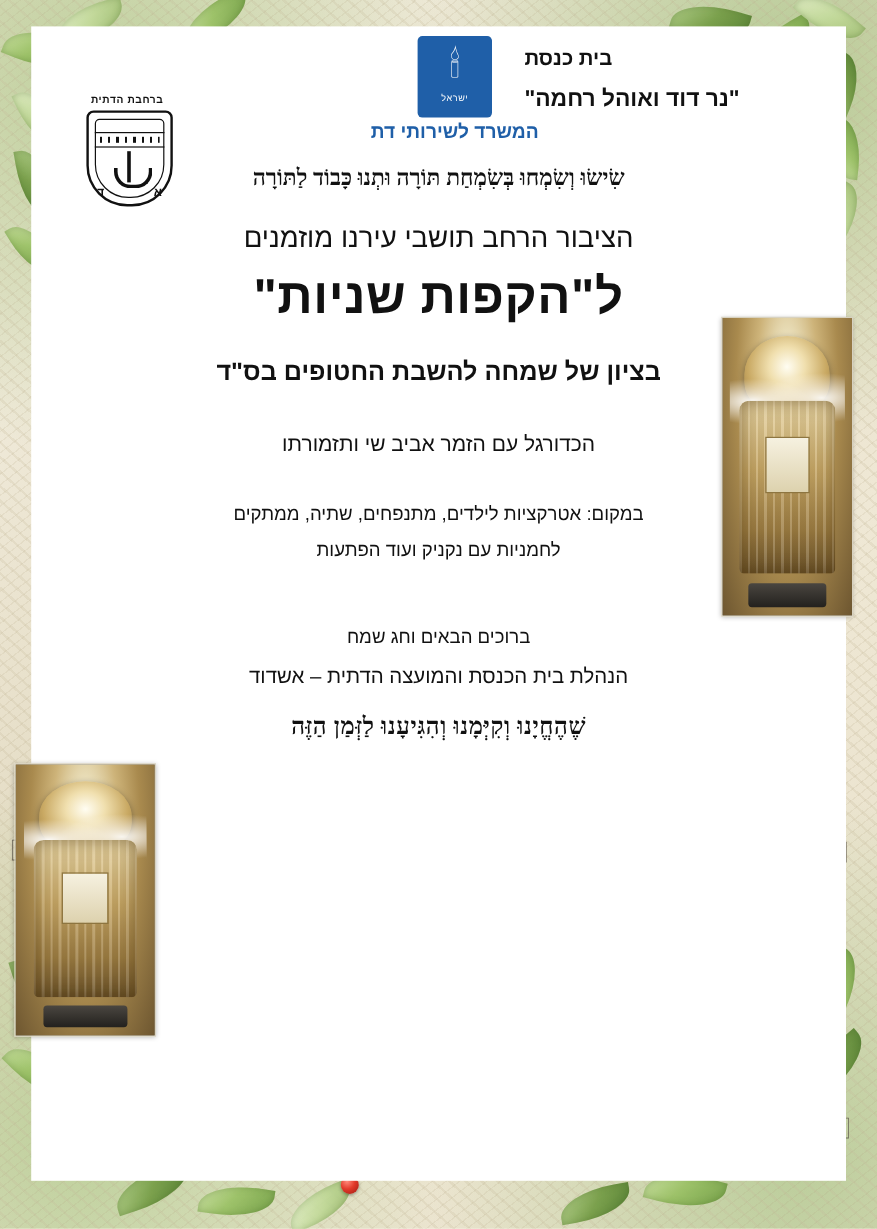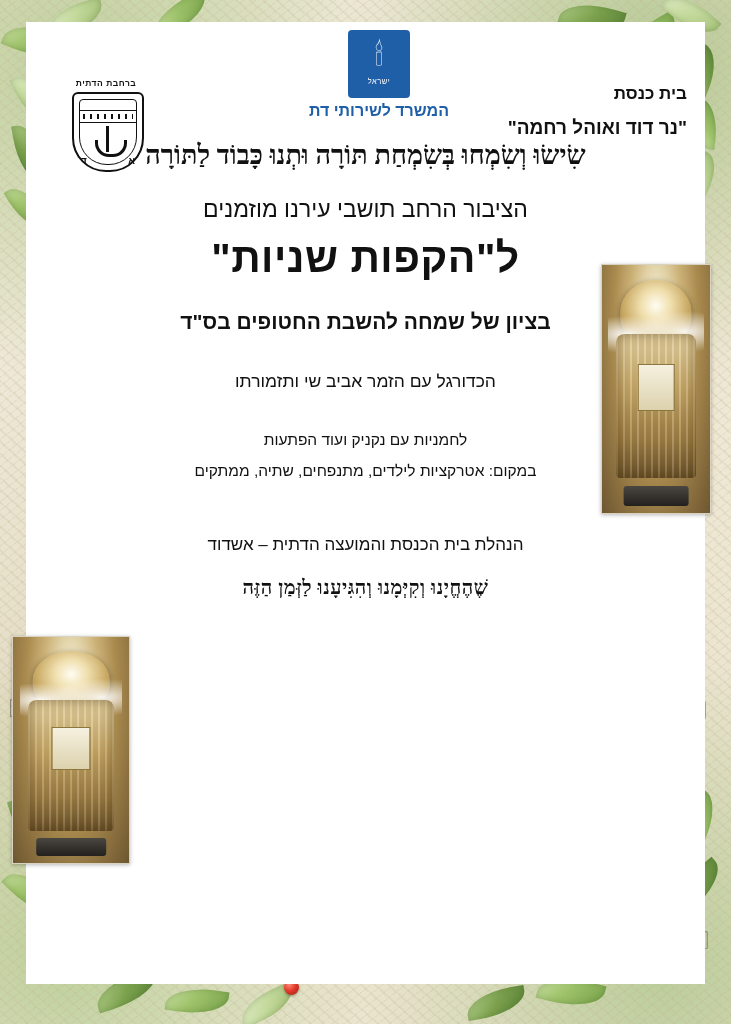--- a/index.html
+++ b/index.html
@@ -216,32 +216,31 @@
     font-size: 16px;
     color: #1f5fa8;
     font-weight: bold;
   }
 
   .synagogue-block {
     position: absolute;
     right: 18px;
     top: 14px;
     width: 250px;
-    text-align: right;
+    text-align: left;
     line-height: 1.55;
-    margin-top: 45px;
   }
   .synagogue-line1 { font-size: 17px; font-weight: bold; }
   .synagogue-line2 { font-size: 19px; font-weight: bold; margin-top: 6px; }
 
   
   .headline {
     margin-top: 2px;
     font-family: "Liberation Serif", serif;
-    font-size: 27px;
+    font-size: 19px;
     font-weight: bold;
     line-height: 1.42;
     padding: 0 54px;
   }
   .invite-line {
     margin-top: 22px;
     font-size: 23px;
     font-weight: normal;
   }
   .big-title {
@@ -445,25 +444,26 @@
 
     <div class="big-title">ל"הקפות שניות"</div>
 
     <div class="subtitle">בציון של שמחה להשבת החטופים בס"ד</div>
 
     <div class="details">
       <div>הכדורגל עם הזמר אביב שי ותזמורתו</div>
     </div>
 
     <div class="venue">
+      <div>במקום: אטרקציות לילדים, מתנפחים, שתיה, ממתקים</div>
       <div>לחמניות עם נקניק ועוד הפתעות</div>
-      <div>במקום: אטרקציות לילדים, מתנפחים, שתיה, ממתקים</div>
     </div>
 
     <div class="closing">
+      <div>ברוכים הבאים וחג שמח</div>
       <div class="org">הנהלת בית הכנסת והמועצה הדתית – אשדוד</div>
     </div>
 
     <div class="blessing">שֶׁהֶחֱיָנוּ וְקִיְּמָנוּ וְהִגִּיעָנוּ לַזְּמַן הַזֶּה</div>
 
     <div class="photo photo-right">
       <div class="crown"></div>
       <div class="lace"></div>
       <div class="body"></div>
       <div class="plaque"></div>

